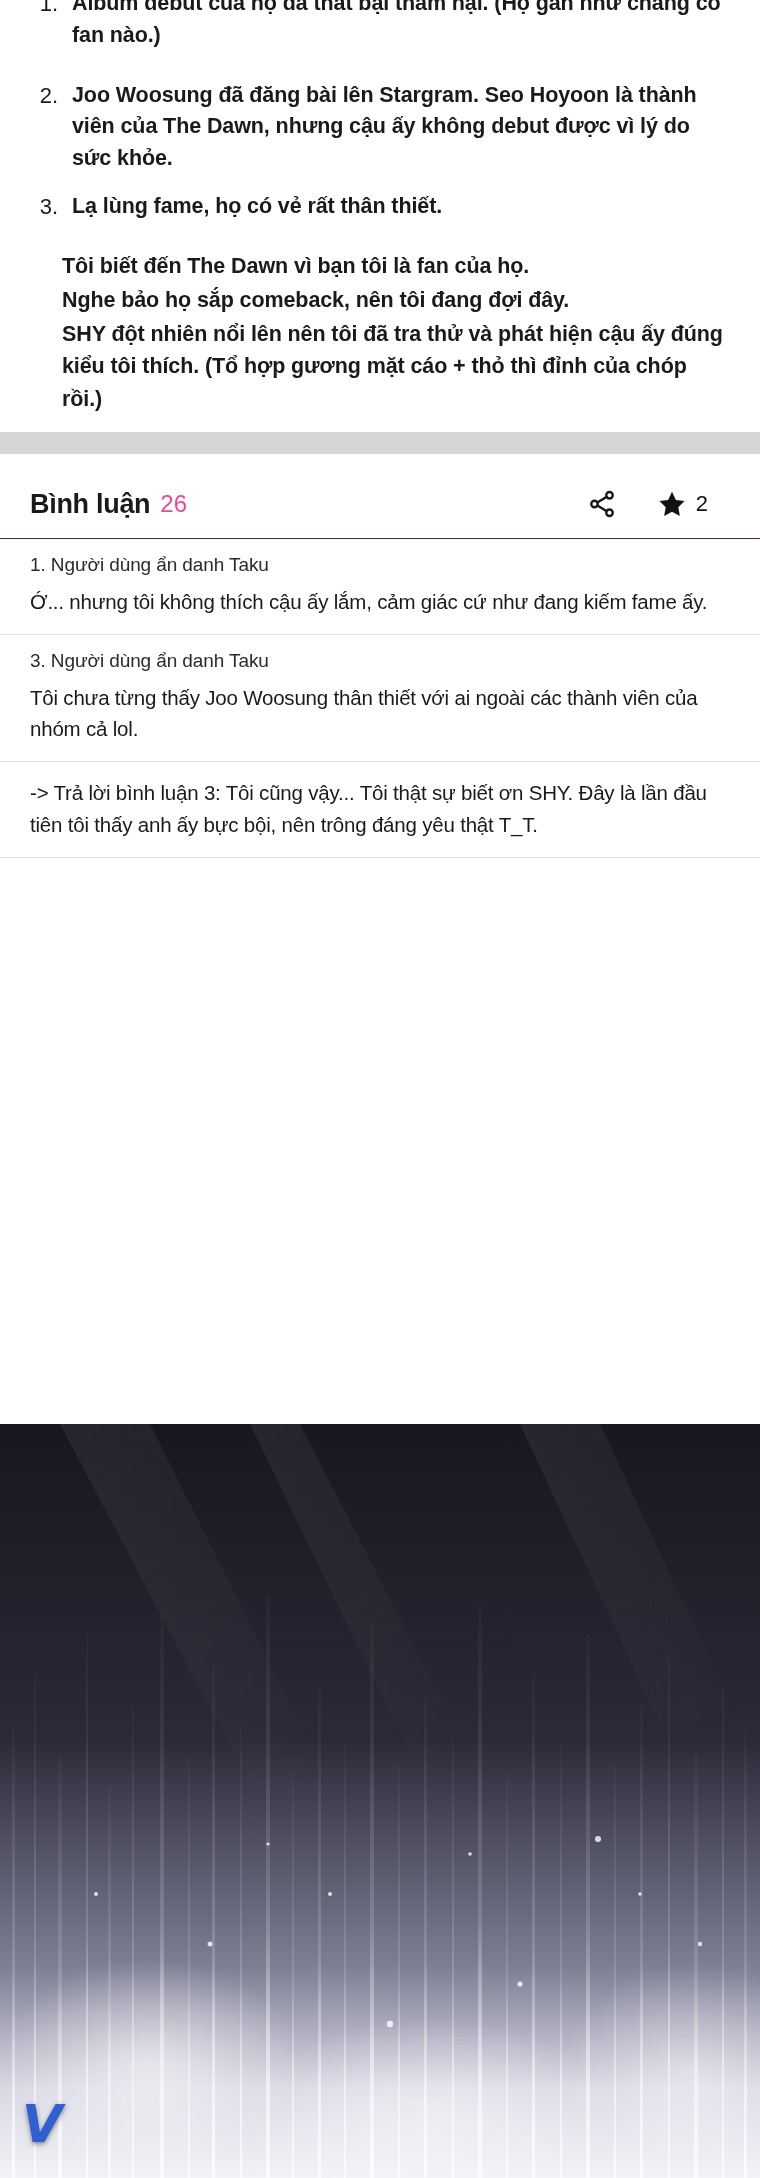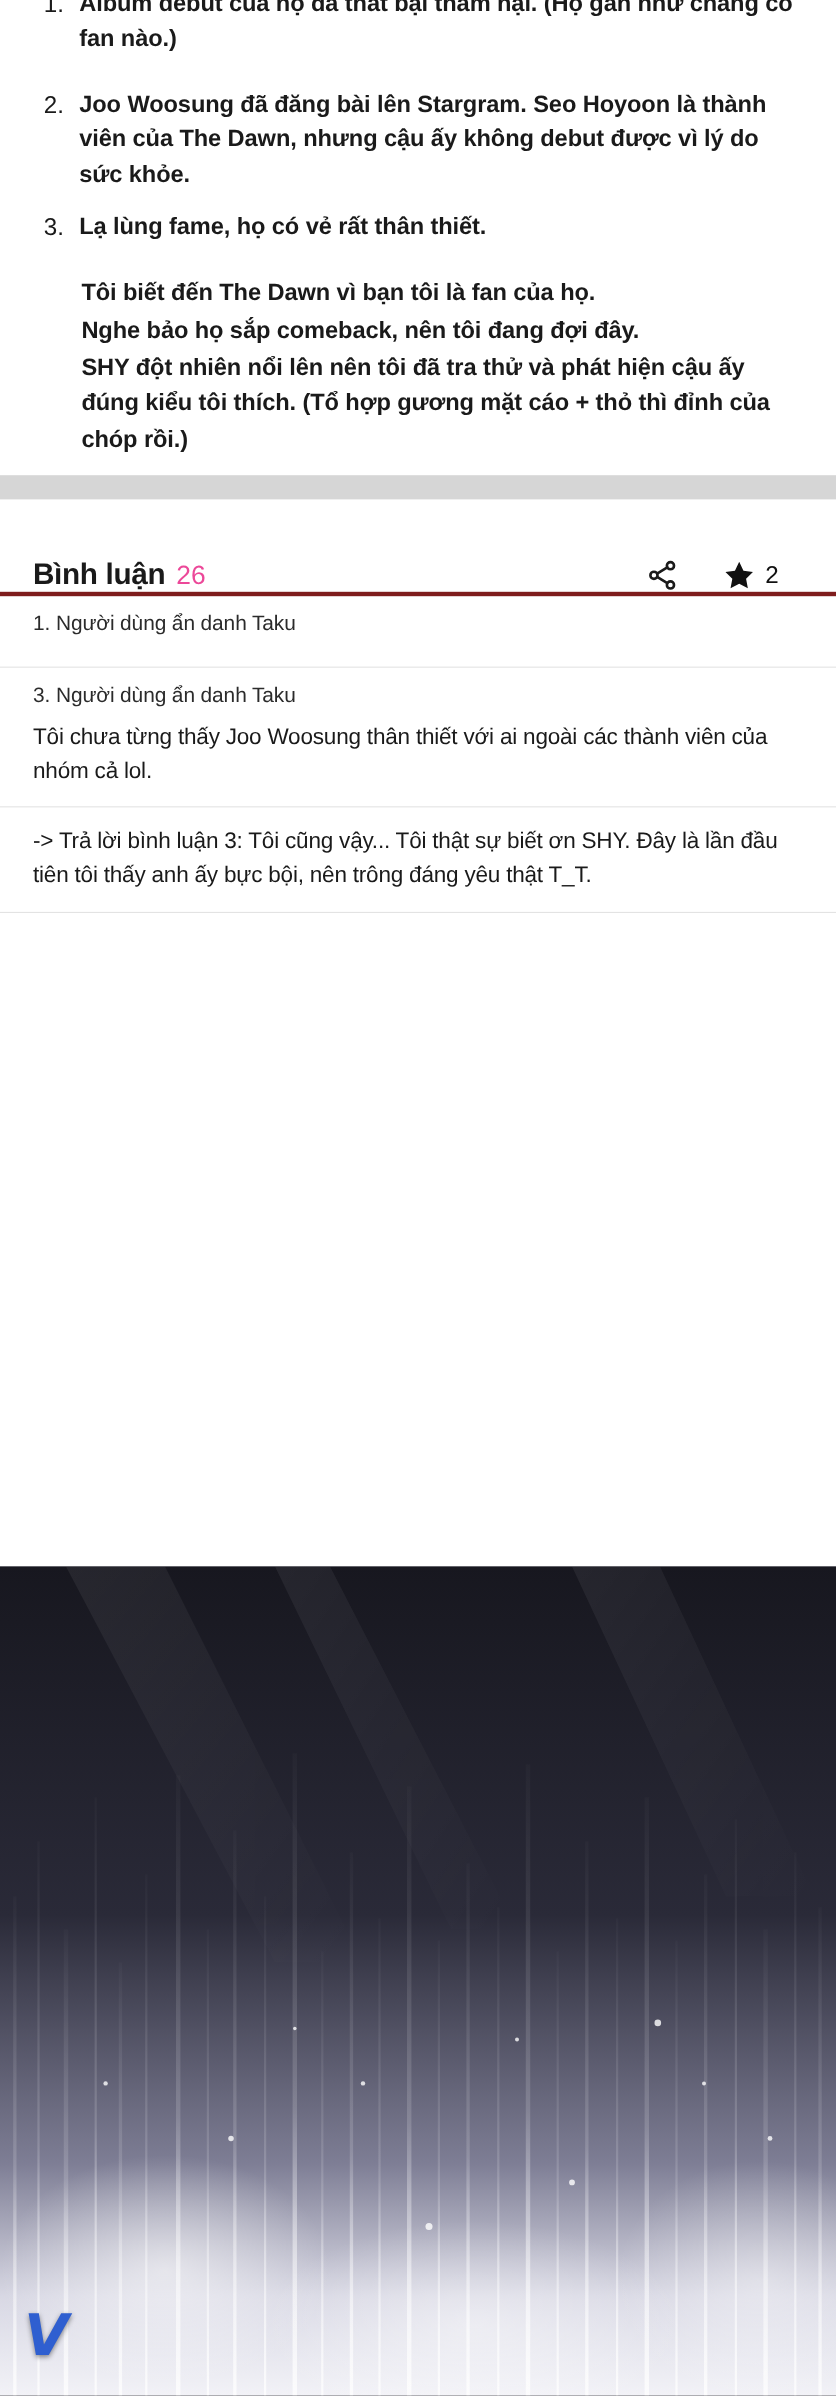--- a/index.html
+++ b/index.html
@@ -57,21 +57,21 @@
   }
   .para-block {
     margin-top: 26px;
     padding-left: 28px;
     font-size: 21.5px;
     font-weight: 700;
     line-height: 1.5;
     letter-spacing: -0.1px;
   }
   .para-block p {
-    margin: 0 0 2px 16px;
+    margin: 0 0 2px 4px;
   }
 
   
   .grey-band {
     position: absolute;
     left: 0;
     top: 432px;
     width: 760px;
     height: 22px;
     background: #d6d6d6;
@@ -79,21 +79,21 @@
 
   
   .comments {
     position: absolute;
     top: 470px;
     left: 0;
     width: 760px;
   }
   .comments-header {
     display: flex;
-    align-items: flex-end;
+    align-items: center;
     padding: 0 30px;
     height: 68px;
   }
   .comments-title {
     font-size: 27px;
     font-weight: 700;
     letter-spacing: -0.3px;
   }
   .comments-count {
     font-size: 24px;
@@ -118,21 +118,21 @@
     height: 30px;
     display: block;
   }
   .star-count {
     font-size: 22px;
     margin-left: 9px;
     color: #111;
   }
 
   .comment-list {
-    border-top: 4px solid #7f1d1d;
+    border-top: 1px solid #7f1d1d;
   }
   .comment {
     padding: 15px 30px 17px 30px;
     border-bottom: 1px solid #e3e3e3;
   }
   .comment-author {
     font-size: 19px;
     color: #2b2b2b;
     margin-bottom: 10px;
     letter-spacing: -0.1px;
@@ -231,20 +231,21 @@
             <polygon points="12,2.2 15.1,8.7 22,9.6 17,14.5 18.3,21.5 12,18.1 5.7,21.5 7,14.5 2,9.6 8.9,8.7"></polygon>
           </svg>
         </span>
         <span class="star-count">2</span>
       </span>
     </div>
 
     <div class="comment-list">
       <div class="comment">
         <div class="comment-author">1. Người dùng ẩn danh Taku</div>
+        <div class="comment-body">Ớ... nhưng tôi không thích cậu ấy lắm, cảm giác cứ như đang kiếm fame ấy.</div>
       </div>
       <div class="comment">
         <div class="comment-author">3. Người dùng ẩn danh Taku</div>
         <div class="comment-body">Tôi chưa từng thấy Joo Woosung thân thiết với ai ngoài các thành viên của nhóm cả lol.</div>
       </div>
       <div class="comment">
         <div class="comment-body">-&gt; Trả lời bình luận 3: Tôi cũng vậy... Tôi thật sự biết ơn SHY. Đây là lần đầu tiên tôi thấy anh ấy bực bội, nên trông đáng yêu thật T_T.</div>
       </div>
     </div>
   </div>

